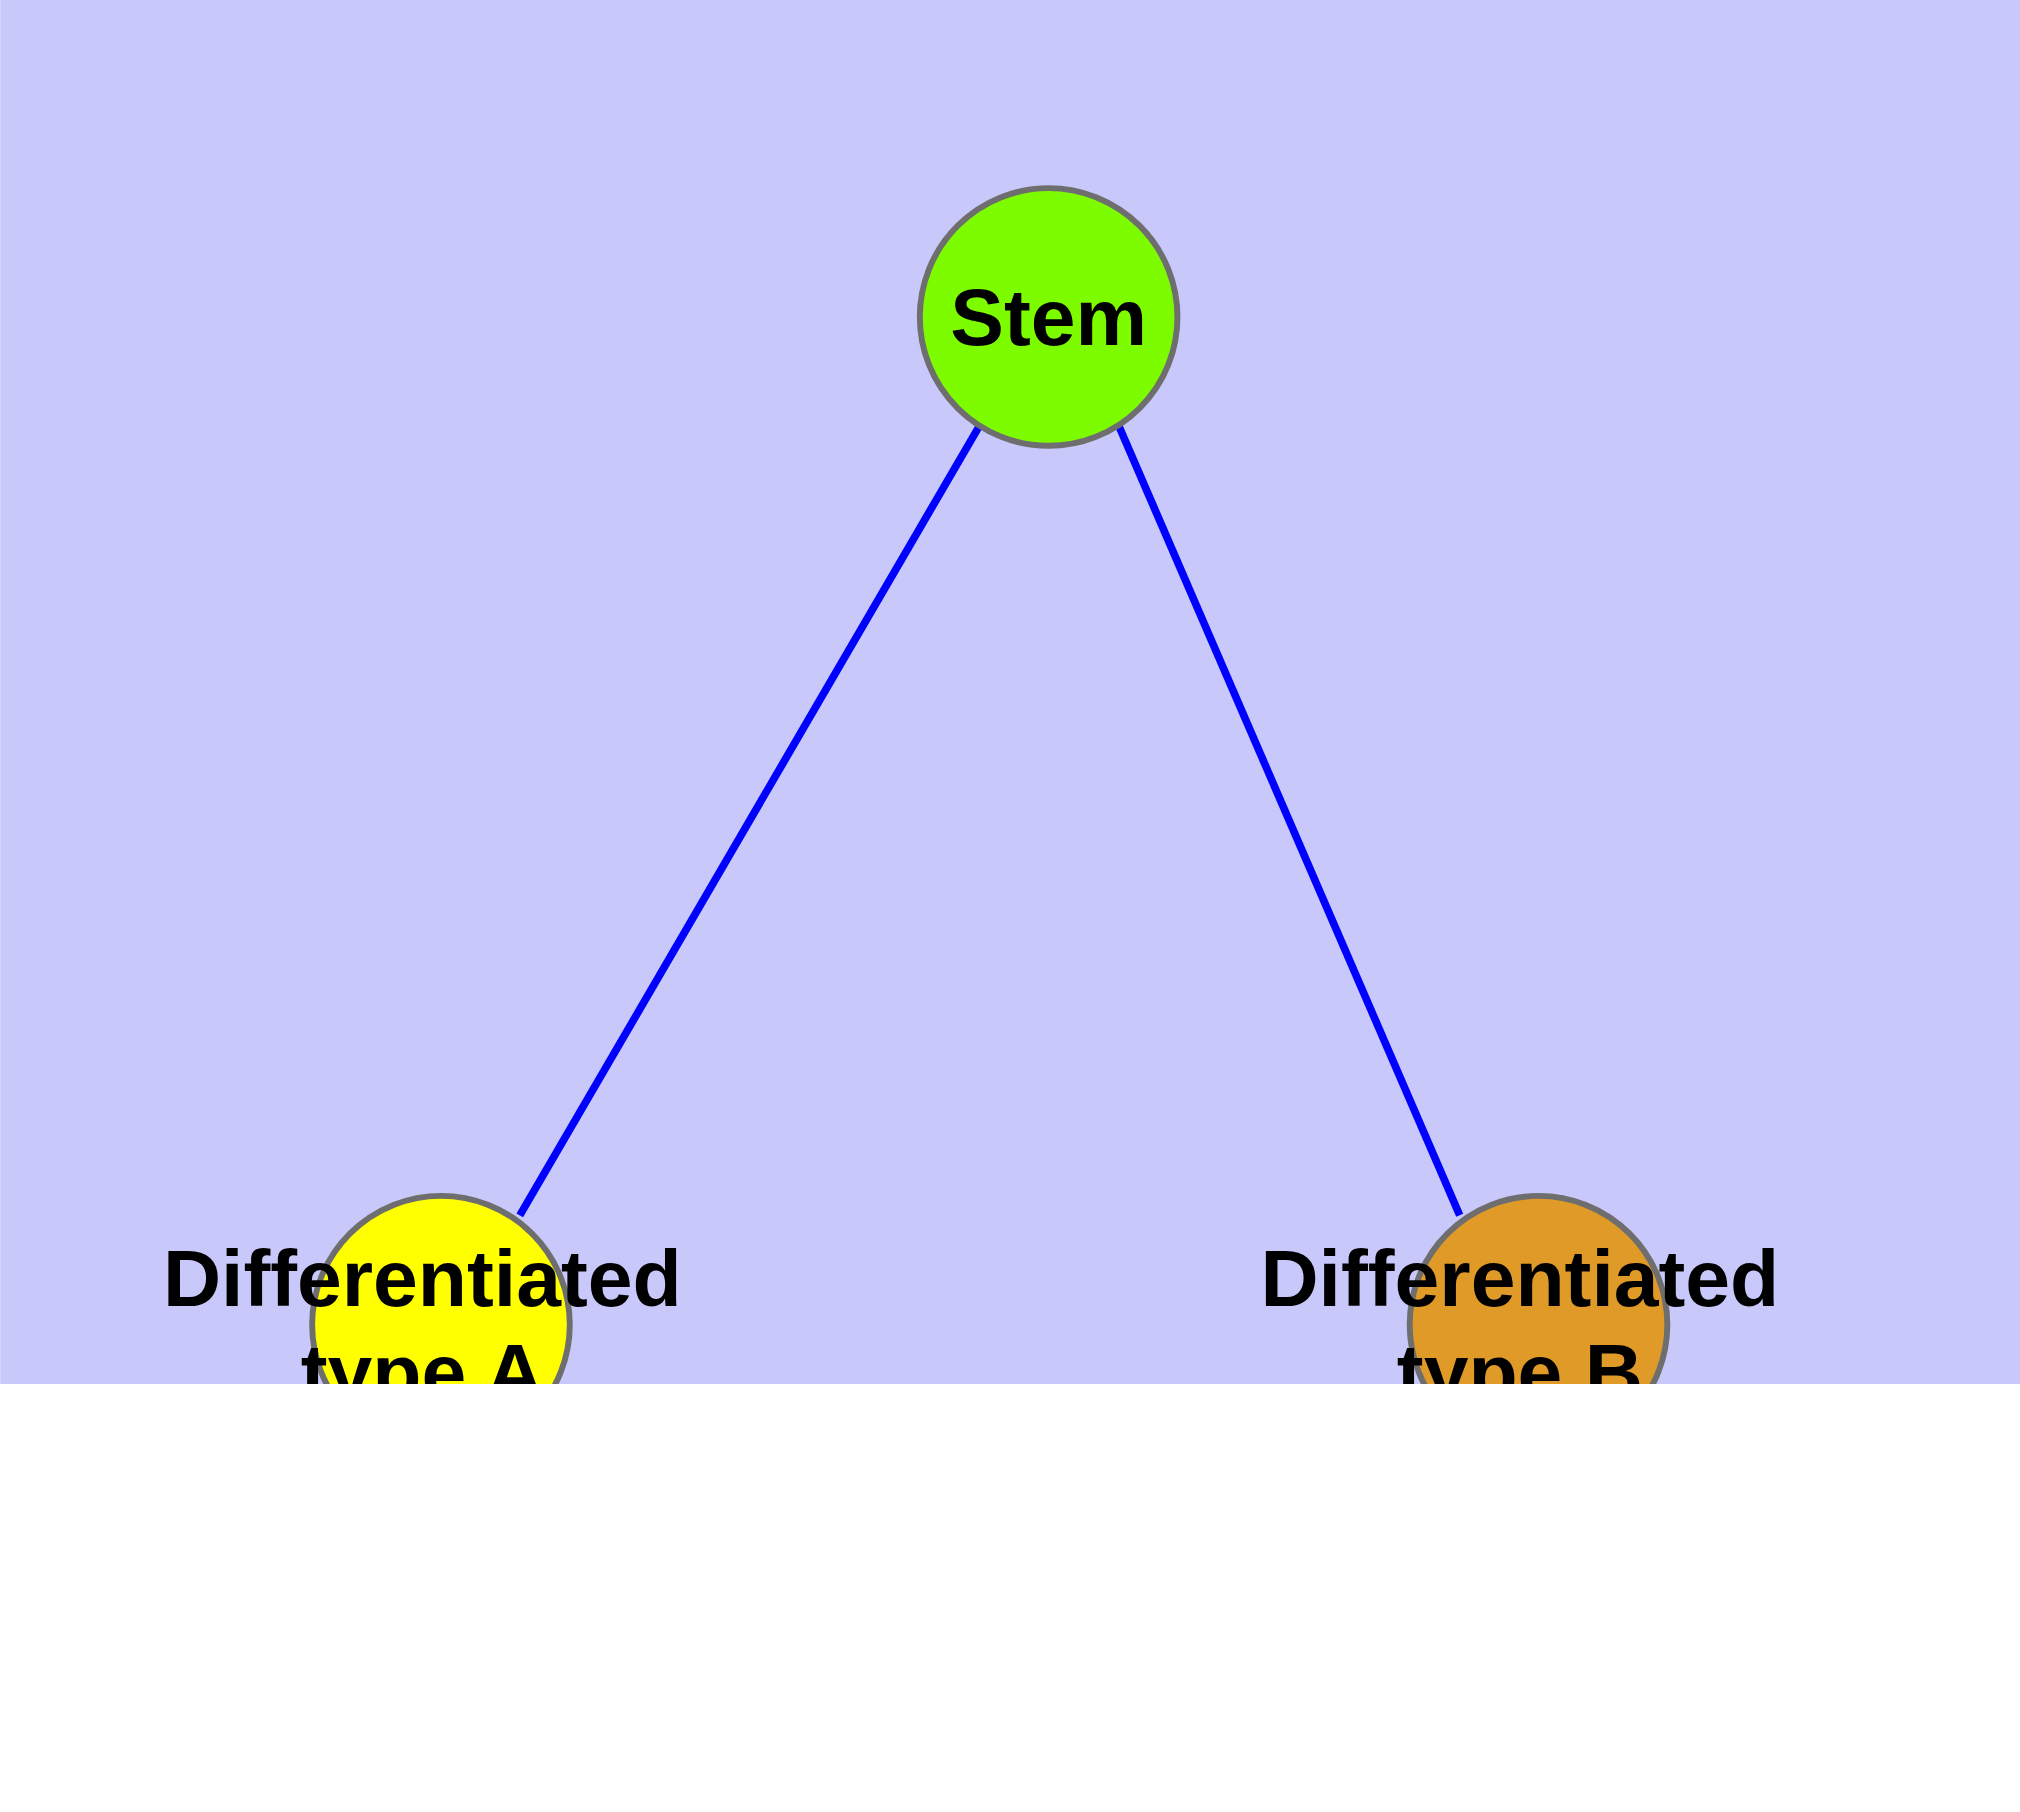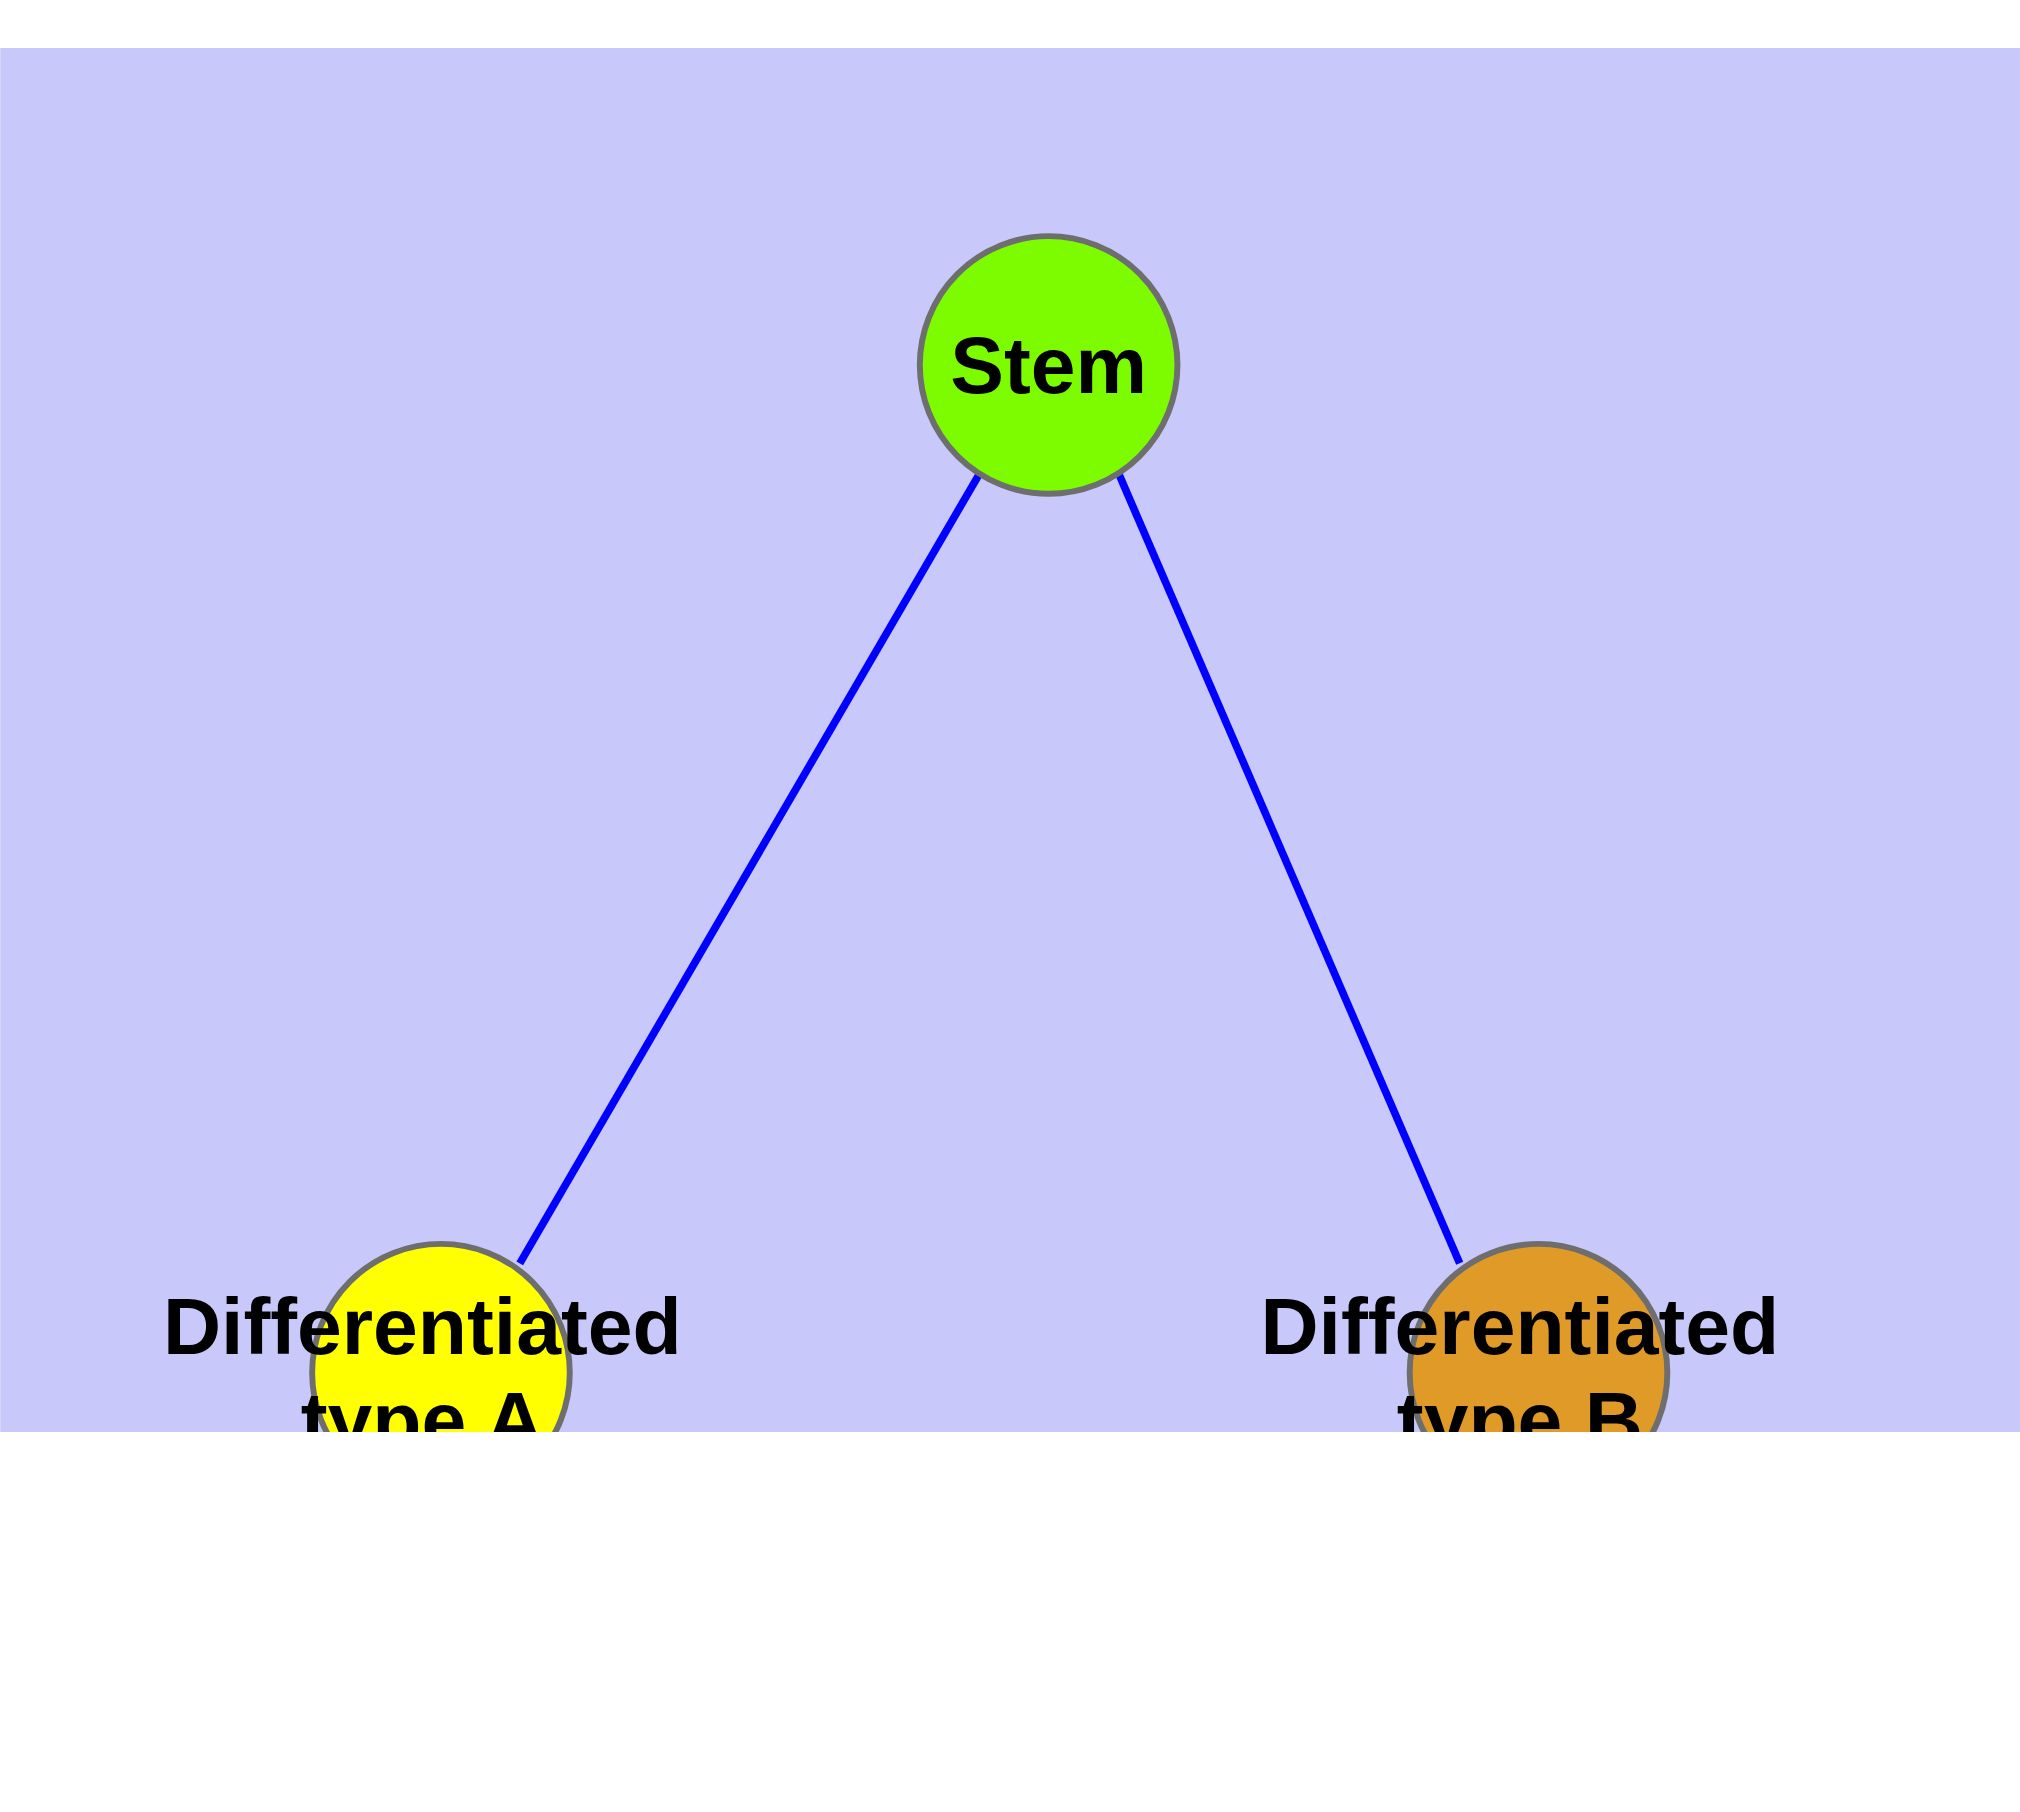--- a/index.html
+++ b/index.html
@@ -27,21 +27,21 @@
     font-family: "Liberation Sans", sans-serif;
     font-weight: bold;
     fill: #000000;
     text-anchor: middle;
     dominant-baseline: auto;
   }
 </style>
 </head>
 <body>
 
-<div id="canvas" style="width: 2021px; height: 1384px; margin-top: 48px;">
+<div id="canvas" style="width: 2021px; height: 1384px;">
   <svg id="graph-svg" viewBox="0 0 2384 2138" xmlns="http://www.w3.org/2000/svg" style="width: 2021px; height: 1812px;">
     <rect id="bg-rect" x="0" y="0" width="2384" height="2138" fill="#c8c8fa"></rect>
     <g id="edge-layer">
         <line x1="1155" y1="503" x2="613" y2="1434" stroke="#0000ff" stroke-width="9" stroke-linecap="butt"></line>
         <line x1="1320" y1="503" x2="1722" y2="1434" stroke="#0000ff" stroke-width="9" stroke-linecap="butt"></line>
       </g>
     <g id="node-layer">
         <g>
           <circle cx="1237" cy="374" r="152" fill="#7dfc00" stroke="#6e6e6e" stroke-width="7"></circle>
           <text class="node-label" x="1237" y="407.25" font-size="95" fill="#000000"><tspan x="1237">Stem</tspan></text>

